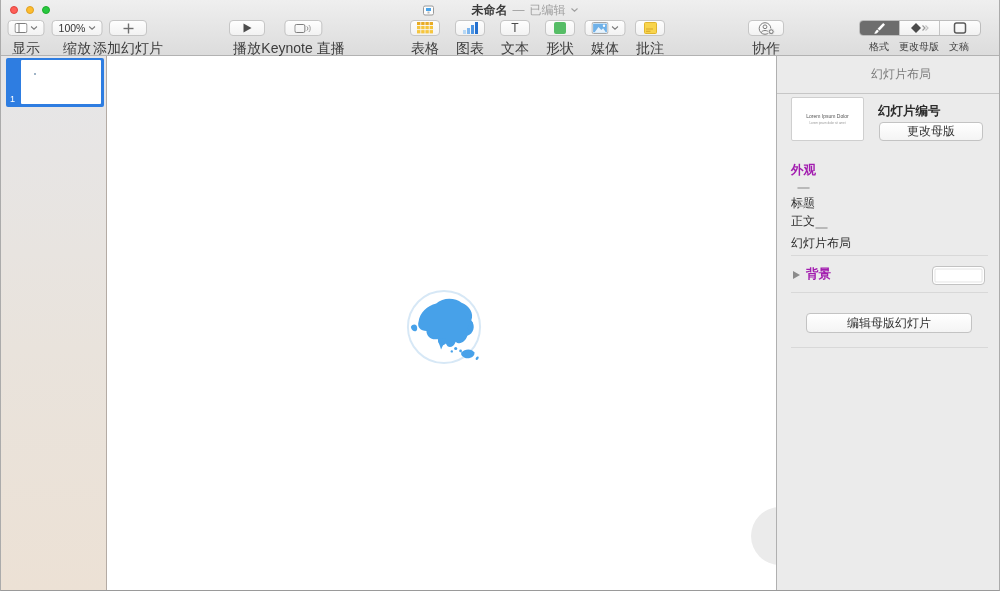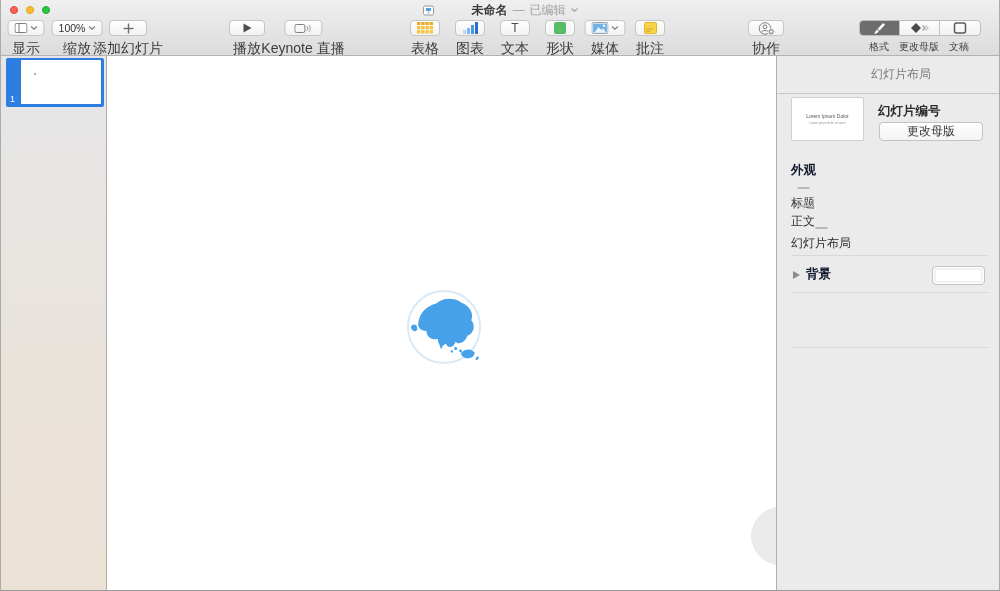--- a/index.html
+++ b/index.html
@@ -60,21 +60,21 @@
                  display:flex; align-items:center; justify-content:center; font-size:12px; color:#7c7c7c;padding-left:24px; }
   .layout-card { position:absolute; left:14px; top:41px; width:73px; height:44px; background:#fff;
                  border:1px solid #cfcfcf; border-radius:2px; display:flex; flex-direction:column;
                  align-items:center; justify-content:center; gap:2px; }
   .card-title { font-size:5px; color:#555; white-space:nowrap; }
   .card-sub { font-size:3px; color:#999; white-space:nowrap; }
   .layout-name { position:absolute; left:101px; top:47px; font-size:12.5px; font-weight:bold; color:#2d2d2d; white-space:nowrap; }
   .btn { background:linear-gradient(#ffffff,#f4f4f4); border:1px solid #c3c3c3; border-radius:4px;
          font-size:12px; color:#333; display:flex; align-items:center; justify-content:center; cursor:default; }
   .change-master { position:absolute; left:102px; top:66px; width:104px; height:19px; }
-  .section-title { position:absolute; left:14px; font-size:12.5px; font-weight:bold; color:#0f172a; }
+  .section-title { position:absolute; left:14px; font-size:12.5px; font-weight:bold; color:#a21caf; }
   .chk-row { position:absolute; left:14px; display:flex; align-items:center; gap:6px; height:14px;flex-direction:column; }
   .chk { width:13px; height:13px; background:#fff; border:1px solid #b9b9b9; border-radius:2.5px; }
   .chk-label { font-size:12px; color:#2e2e2e; white-space:nowrap; }
   .divider { position:absolute; left:14px; right:13px; height:1px; background:#d8d8d8; }
   .disc-tri { position:absolute; left:16px; top:215px; width:0; height:0;
               border-left:7px solid #8b8b8b; border-top:4.5px solid transparent; border-bottom:4.5px solid transparent; }
   .bg-label { left:29px; top:210px; }
   .color-well { position:absolute; left:155px; top:210px; width:53px; height:19px; background:#fff;
                 border:1px solid #c2c2c2; border-radius:4px; box-shadow:inset 0 0 0 1.5px #fff, inset 0 0 0 2.5px #e4e4e4; }
   .edit-master { position:absolute; left:29px; top:257px; width:166px; height:20px; }
@@ -328,17 +328,18 @@
       </div>
 
       <div class="divider" style="top:199px"></div>
 
       <div class="disc-tri"></div>
       <div class="section-title bg-label">背景</div>
       <div class="color-well"></div>
 
       <div class="divider" style="top:236px"></div>
 
+      <div class="btn edit-master">编辑母版幻灯片</div>
 
       <div class="divider" style="top:291px"></div>
     </div>
   </div>
 </div>
 
 </body></html>

